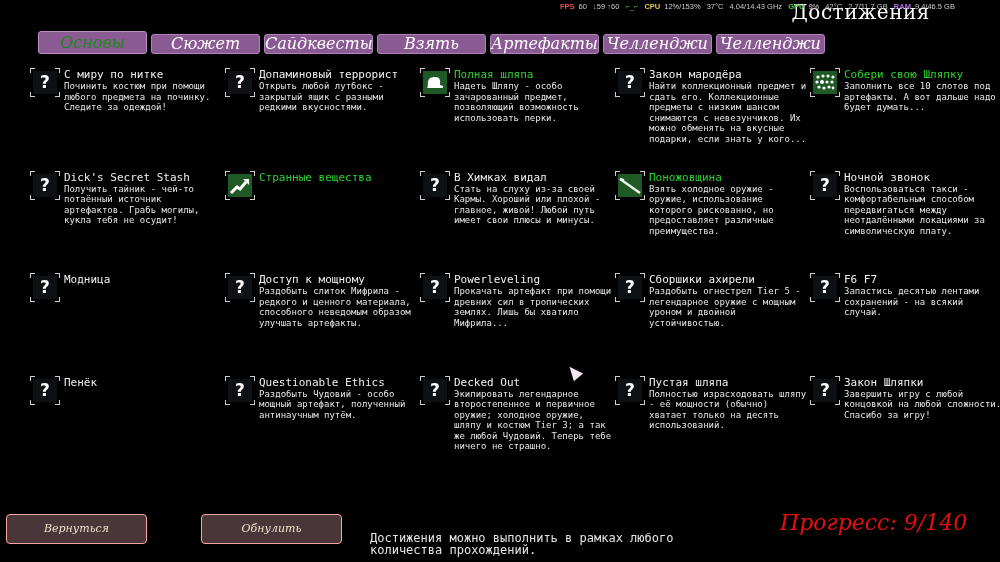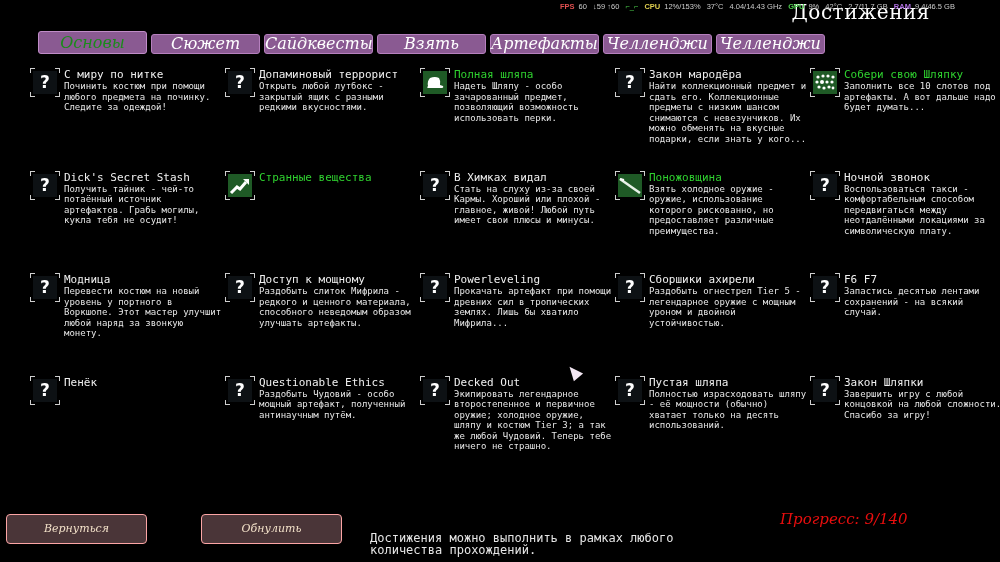--- a/index.html
+++ b/index.html
@@ -34,21 +34,21 @@
   .ach-text { flex: 1; font-family: "DejaVu Sans Mono", monospace; }
   .ach-name { font-size: 11px; color: #f0f0f0; line-height: 12px; margin-top: 1px; }
   .ach-name.unlocked { color: #2fd12f; }
   .ach-desc { font-size: 9px; line-height: 10.6px; color: #e6e6e6; max-width: 158px; }
 
   .btn { position: absolute; top: 514px; width: 141px; height: 30px; background: #4a3538; border: 1px solid #fca5a5; border-radius: 4px; box-sizing: border-box; text-align: center; line-height: 28px; font-family: "DejaVu Serif", serif; font-style: italic; font-size: 11px; color: #f2e0c8; cursor: pointer; }
   .btn-back { left: 6px; }
   .btn-reset { left: 201px; }
 
   .note { position: absolute; left: 370px; top: 512px; width: 350px; font-family: "DejaVu Sans Mono", monospace; font-size: 12px; line-height: 12px; color: #e6e6e6; margin-top: 20px; }
-  .progress { position: absolute; left: 780px; top: 510px; font-family: "DejaVu Serif", serif; font-style: italic; font-size: 15px; color: #e80e0e; }
+  .progress { position: absolute; left: 780px; top: 510px; font-family: "DejaVu Serif", serif; font-style: italic; font-size: 22px; color: #e80e0e; }
 
   .cursor { position: absolute; left: 568px; top: 365px; width: 0; height: 0; border-left: 6px solid transparent; border-right: 6px solid transparent; border-bottom: 14px solid #f2e6f2; transform: rotate(-40deg); }
 </style>
 </head>
 <body>
 
 <div class="title">Достижения</div>
 
 <div class="hud">
   <span class="fps">FPS</span><span>60</span>
@@ -238,21 +238,20 @@
       <div class="ach-icon">
         <div class="box"></div>
         <span class="corner tl"></span>
         <span class="corner tr"></span>
         <span class="corner bl"></span>
         <span class="corner br"></span>
         <div class="q">?</div>
       </div>
       <div class="ach-text">
         <div class="ach-name">Модница</div>
-        <div class="ach-desc">Перевести костюм на новый уровень у портного в Воркшопе. Этот мастер улучшит любой наряд за звонкую монету.</div>
       </div>
     </div>
     <div class="ach">
       <div class="ach-icon">
         <div class="box"></div>
         <span class="corner tl"></span>
         <span class="corner tr"></span>
         <span class="corner bl"></span>
         <span class="corner br"></span>
         <div class="q">?</div>

